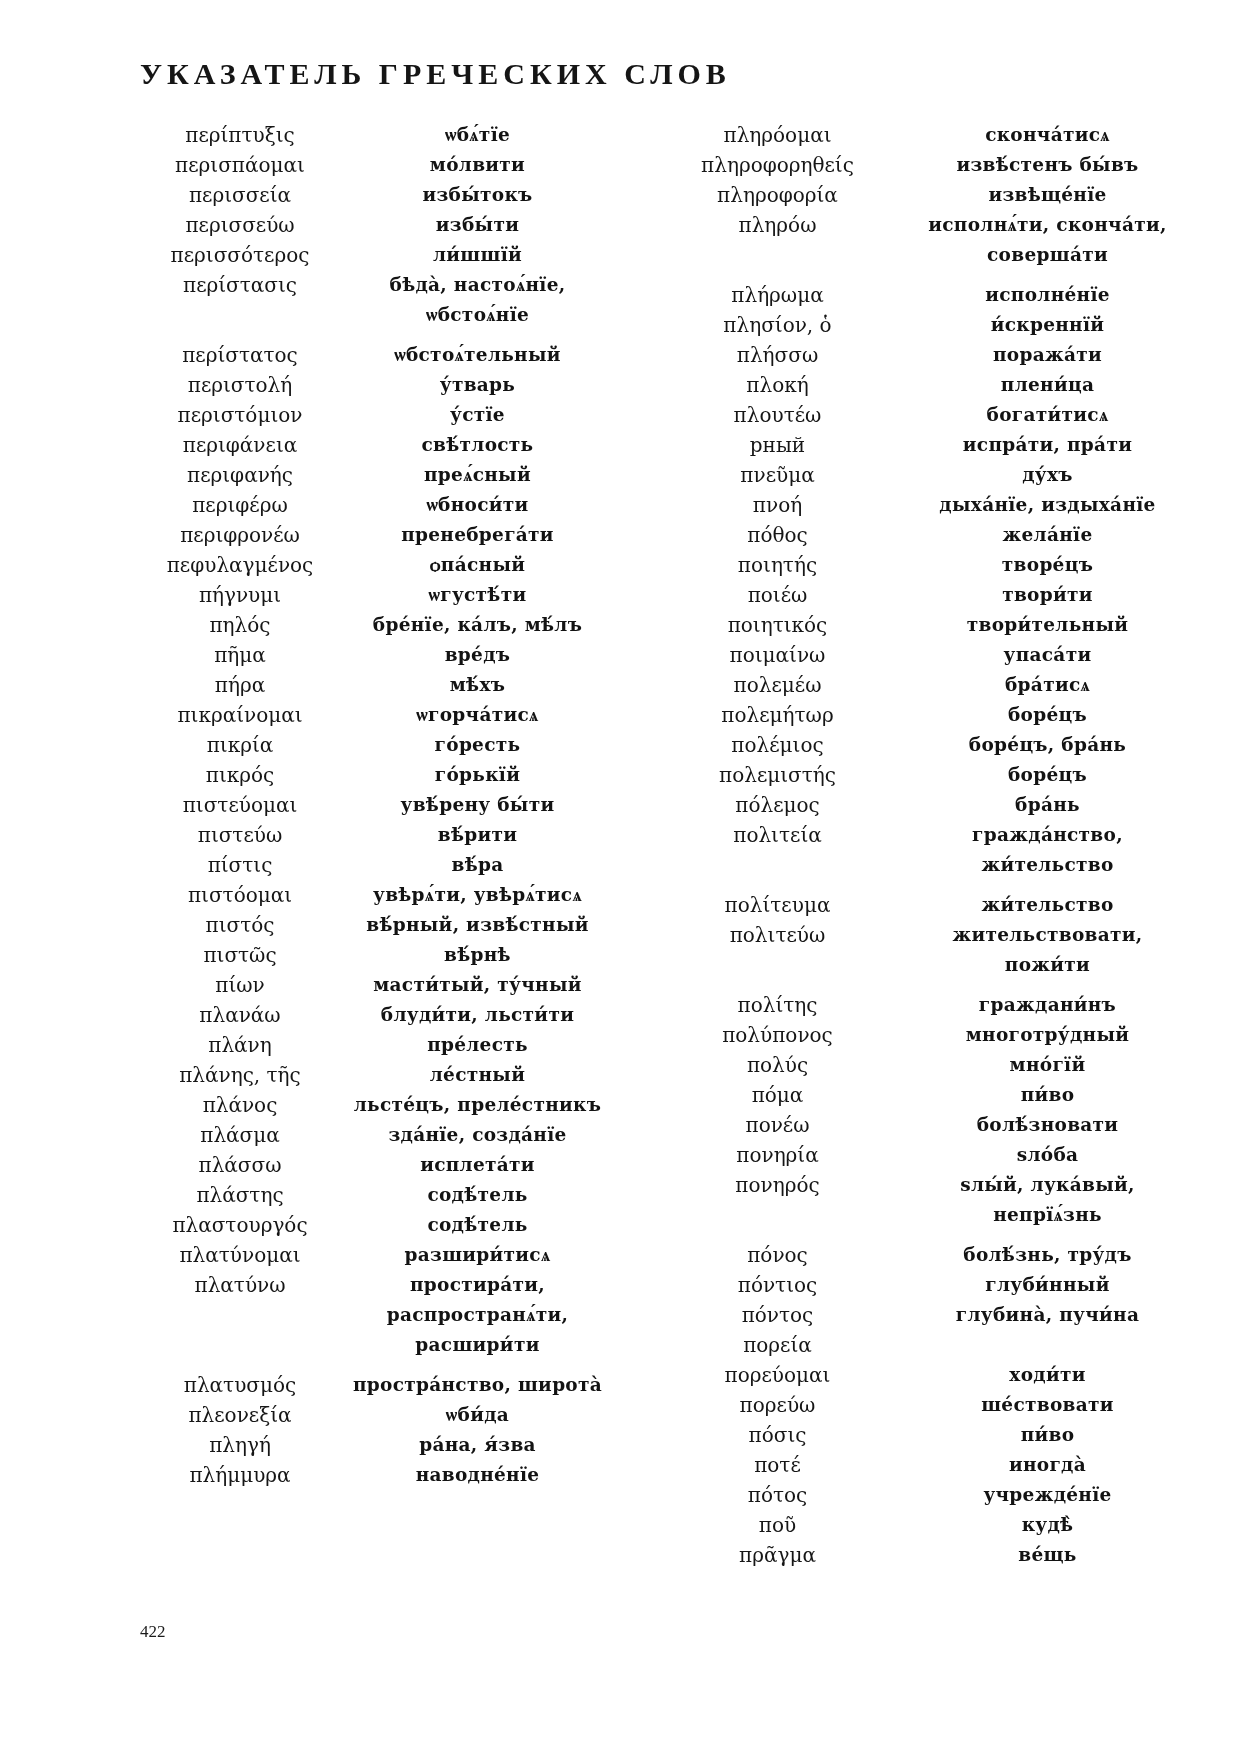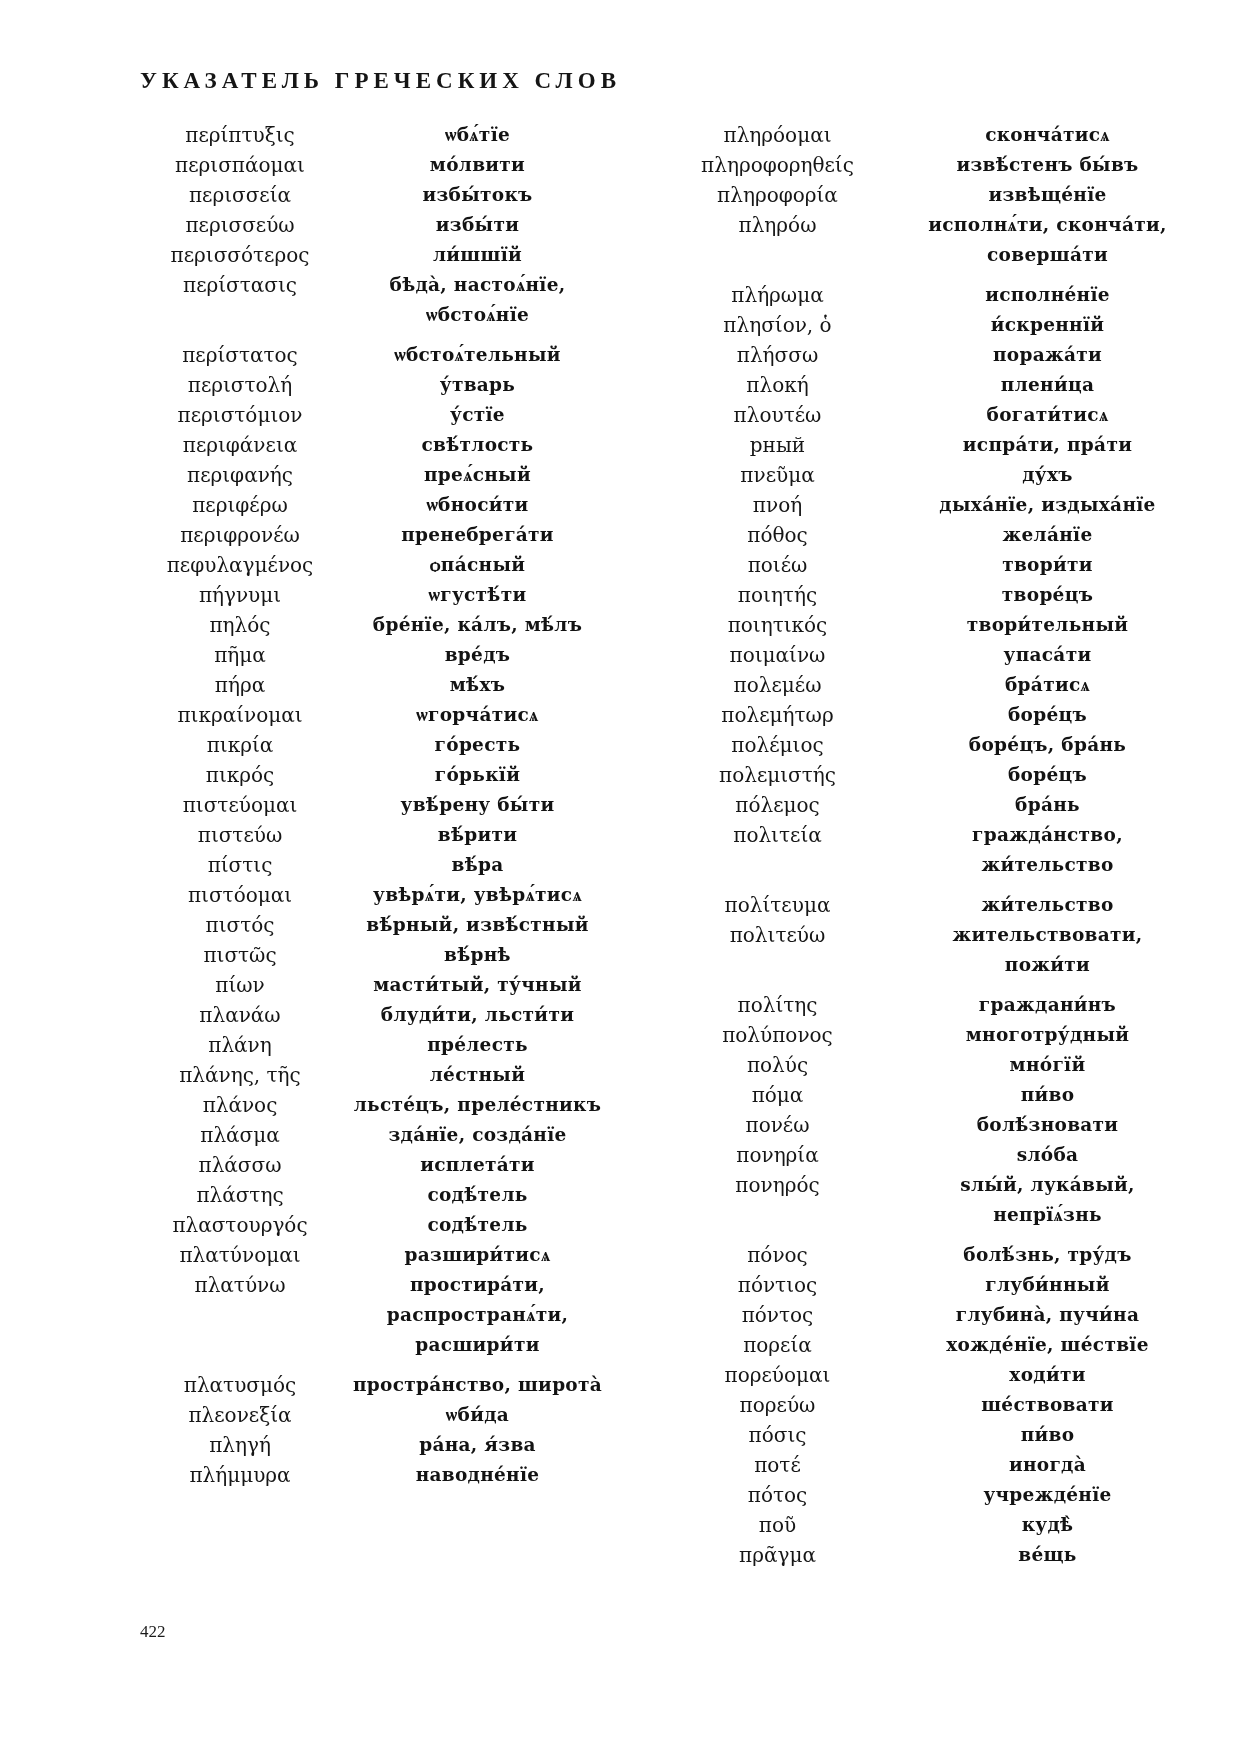--- a/index.html
+++ b/index.html
@@ -12,24 +12,24 @@
     width: 1241px;
     height: 1754px;
     margin: 0 auto;
     background: #ffffff;
     color: #111111;
     overflow: hidden;
   }
   .page-title {
     position: absolute;
     left: 140px;
-    top: 68px;
+    top: 57px;
     font-family: "Liberation Serif", serif;
     font-weight: bold;
-    font-size: 23px;
+    font-size: 30px;
     letter-spacing: 5px;
     color: #151515;
     white-space: nowrap;
   }
   .columns {
     position: absolute;
     top: 120px;
     left: 0;
     right: 0;
   }
@@ -358,27 +358,27 @@
     <span class="gr-cell">πνοή</span>
     <span class="sl-cell">дыха́нїе, издыха́нїе</span>
   </div>
 
   <div class="entry">
     <span class="gr-cell">πόθος</span>
     <span class="sl-cell">жела́нїе</span>
   </div>
 
   <div class="entry">
+    <span class="gr-cell">ποιητής</span>
+    <span class="sl-cell">творе́цъ</span>
+  </div>
+
+  <div class="entry">
     <span class="gr-cell">ποιέω</span>
     <span class="sl-cell">твори́ти</span>
-  </div>
-
-  <div class="entry">
-    <span class="gr-cell">ποιητής</span>
-    <span class="sl-cell">творе́цъ</span>
   </div>
 
   <div class="entry">
     <span class="gr-cell">ποιητικός</span>
     <span class="sl-cell">твори́тельный</span>
   </div>
 
   <div class="entry">
     <span class="gr-cell">ποιμαίνω</span>
     <span class="sl-cell">упаса́ти</span>
@@ -472,21 +472,20 @@
     <span class="sl-cell">глуби́нный</span>
   </div>
 
   <div class="entry">
     <span class="gr-cell">πόντος</span>
     <span class="sl-cell">глубина̀, пучи́на</span>
   </div>
 
   <div class="entry">
     <span class="gr-cell">πορεία</span>
-    <span class="sl-cell">хожде́нїе, ше́ствїе</span>
   </div>
 
   <div class="entry">
     <span class="gr-cell">πορεύομαι</span>
     <span class="sl-cell">ходи́ти</span>
   </div>
 
   <div class="entry">
     <span class="gr-cell">πορεύω</span>
     <span class="sl-cell">ше́ствовати</span>

